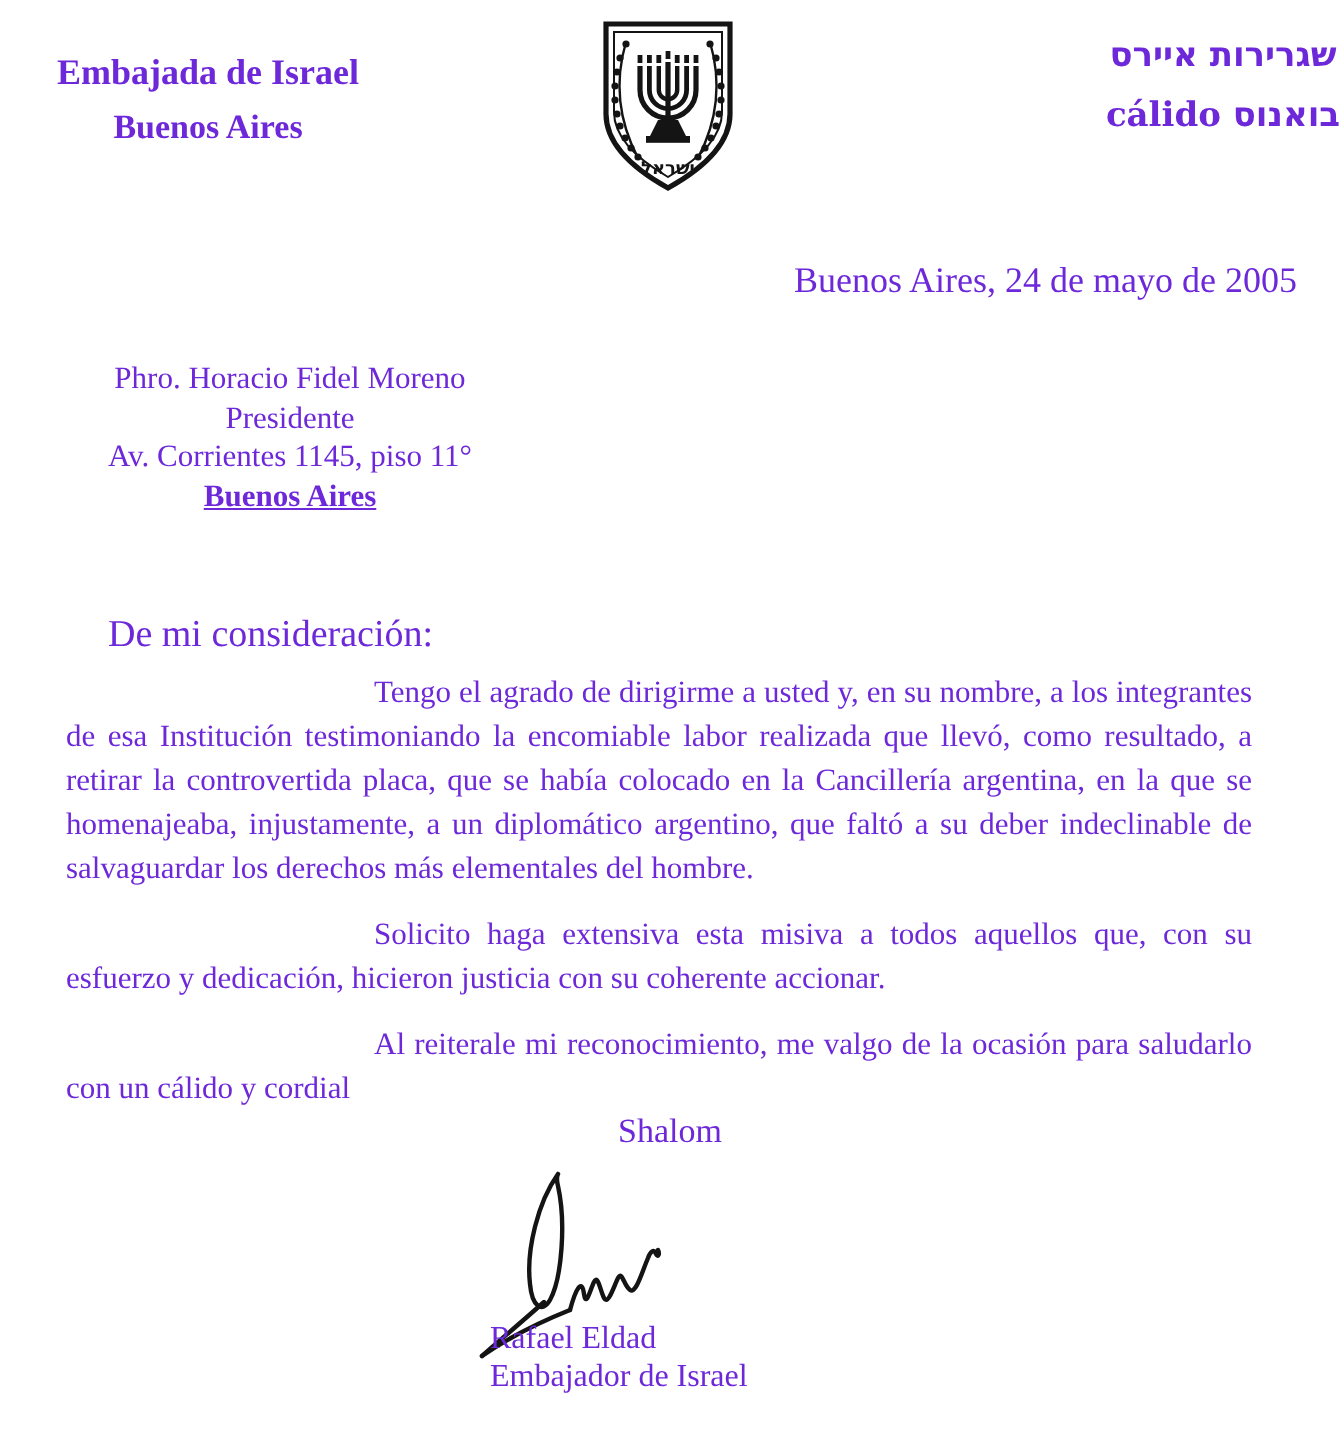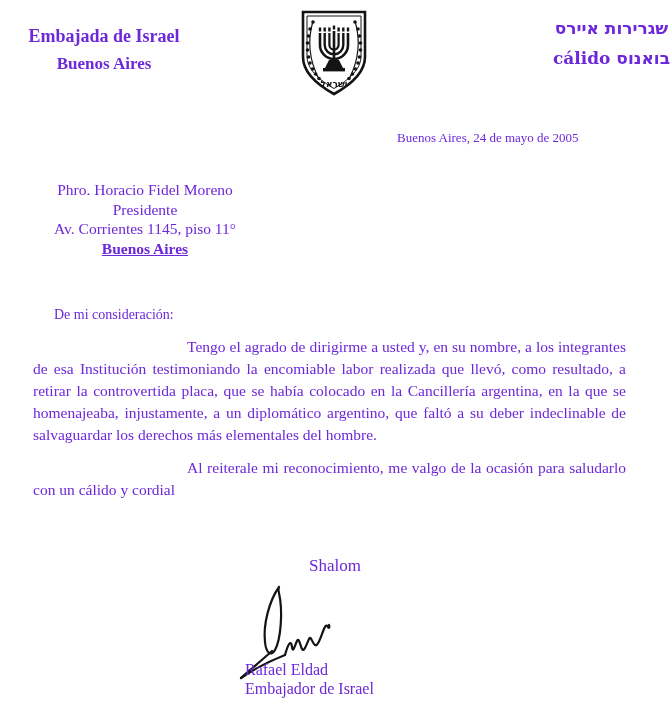--- a/index.html
+++ b/index.html
@@ -18,24 +18,24 @@
   }
   .header-left .l1{font-size:18px;}
   .header-left .l2{font-size:17px;margin-top:7px;}
   .emblem{position:absolute;left:296px;top:8px;}
   .header-right{
     position:absolute;right:12px;top:13px;width:165px;
     text-align:center;font-weight:bold;font-size:17px;line-height:30px;
     direction:rtl;
     font-family:"DejaVu Serif","DejaVu Sans",serif;
   }
-  .date-line{position:absolute;left:397px;top:130px;font-size:13px;}
+  .date-line{position:absolute;left:397px;top:130px;font-size:18px;}
   .recipient{position:absolute;left:54px;top:180px;font-size:15.5px;line-height:19.6px;text-align:center;}
   .recipient .city{font-weight:bold;text-decoration:underline;}
-  .salutation{position:absolute;left:54px;top:307px;font-size:14px;}
+  .salutation{position:absolute;left:54px;top:307px;font-size:19px;}
   .body-block{
     position:absolute;left:33px;top:336px;width:607px;
     font-size:15.5px;line-height:22px;text-align:justify;
   }
   .body-block p{margin:0 14px 11px 0;text-indent:154px;}
   .shalom{position:absolute;left:240px;top:556px;width:190px;text-align:center;font-size:17px;}
   .signature-svg{position:absolute;left:238px;top:584px;}
   .signer{
     position:absolute;left:245px;top:661px;width:185px;
     font-size:16px;line-height:18.5px;
@@ -117,20 +117,21 @@
     <div>Phro. Horacio Fidel Moreno</div>
     <div>Presidente</div>
     <div>Av. Corrientes 1145, piso 11°</div>
     <div class="city">Buenos Aires</div>
   </div>
 
   <div class="salutation">De mi consideración:</div>
 
   <div class="body-block">
     <p>Tengo el agrado de dirigirme a usted y, en su nombre, a los integrantes de esa Institución testimoniando la encomiable labor realizada que llevó, como resultado, a retirar la controvertida placa, que se había colocado en la Cancillería argentina, en la que se homenajeaba, injustamente, a un diplomático argentino, que faltó a su deber indeclinable de salvaguardar los derechos más elementales del hombre.</p>
+    <p>Solicito haga extensiva esta misiva a todos aquellos que, con su esfuerzo y dedicación, hicieron justicia con su coherente accionar.</p>
     <p>Al reiterale mi reconocimiento, me valgo de la ocasión para saludarlo con un cálido y cordial</p>
   </div>
 
   <div class="shalom">Shalom</div>
 
   <svg class="signature-svg" width="104" height="98" viewBox="0 0 104 98">
     <g fill="none" stroke="#141414" stroke-width="2.2" stroke-linecap="round">
       <path d="M41,3 C31,17 25,41 27,58 C28,69 33,73 37,66 C43,55 45,27 41,9 C40,5 41,3 41,3"></path>
       <path d="M34,67 C24,76 12,86 3,94"></path>
       <path d="M3,94 C16,85 32,77 47,71"></path>

